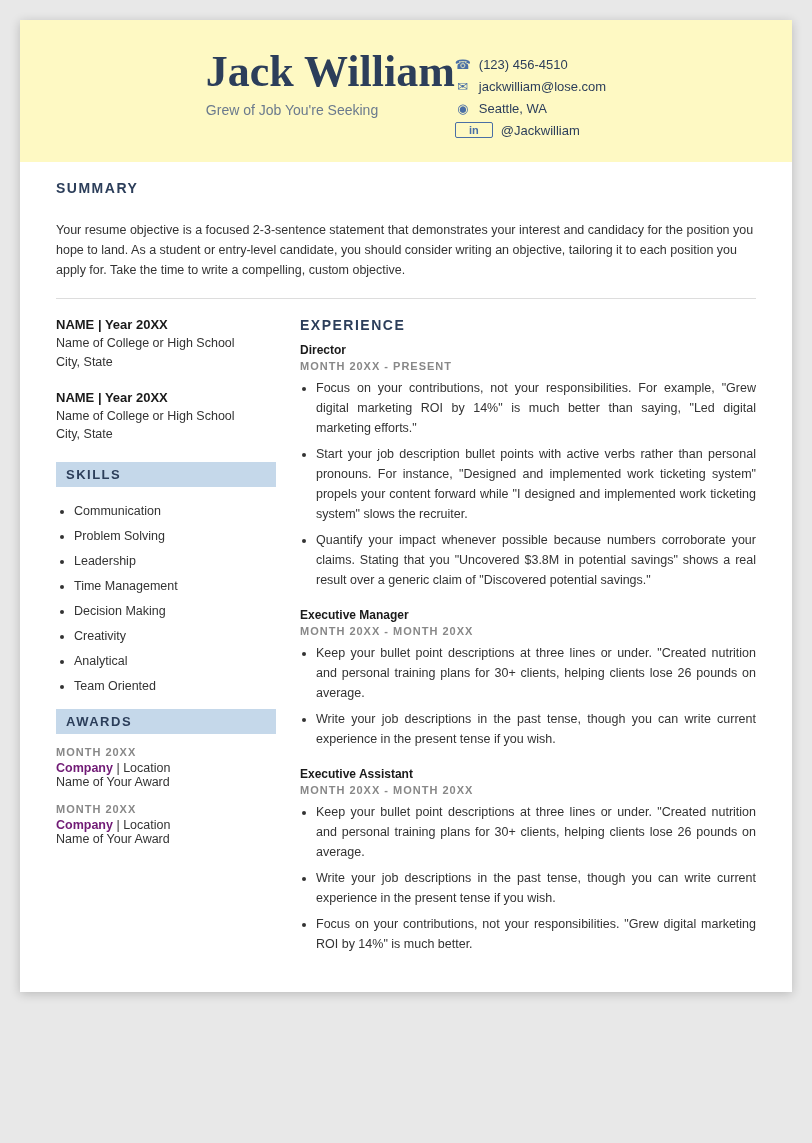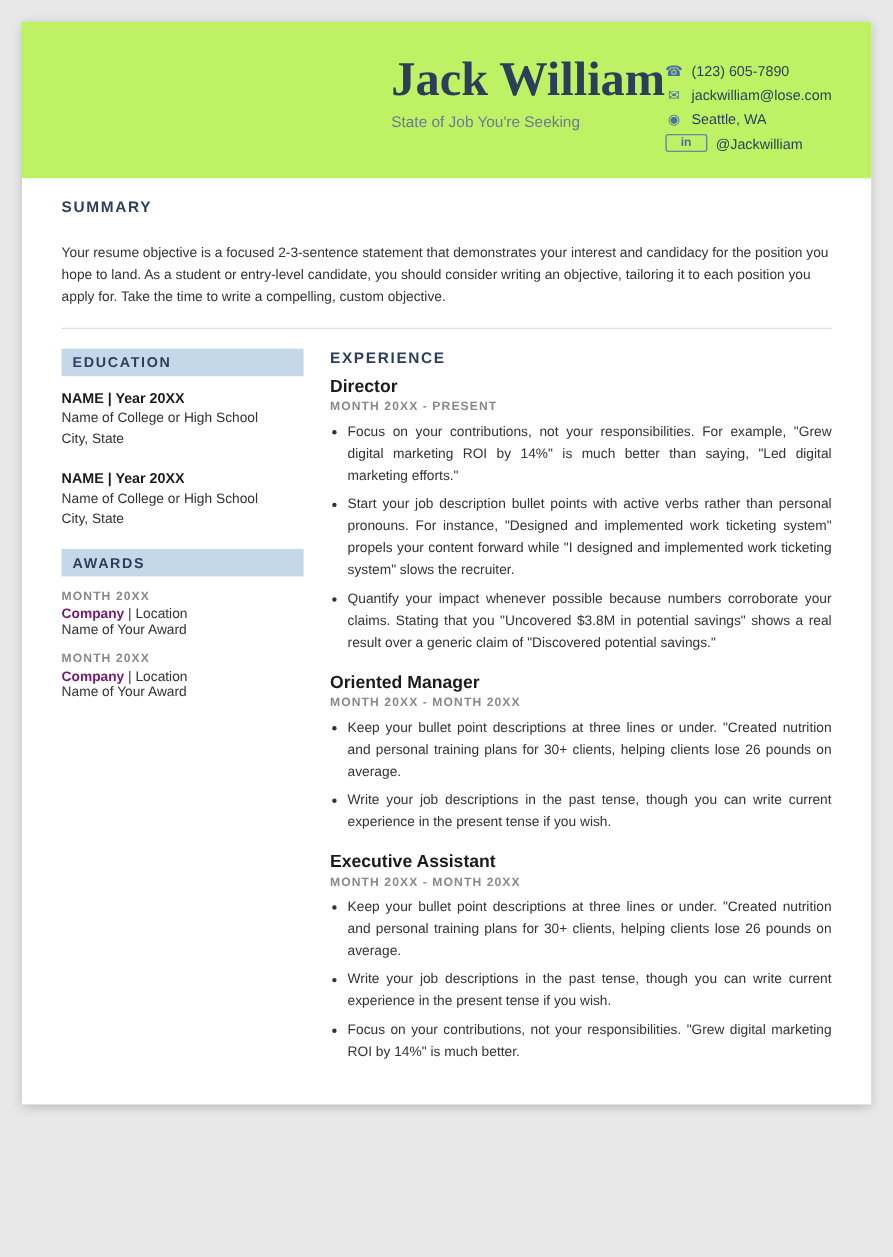--- a/index.html
+++ b/index.html
@@ -12,24 +12,24 @@
       padding: 20px;
       min-height: 1143px;
     }
     .resume {
       width: 772px;
       background: #fff;
       box-shadow: 0 2px 10px rgba(0,0,0,0.2);
     }
     
     .header {
-      background: #bef264;
+      background: #fef9c3;
       padding: 28px 36px 24px 36px;
       display: flex;
-      justify-content: flex-end;
+      justify-content: center;
       align-items: flex-start;
     }
     .header-left {}
     .header-name {
       font-size: 44px;
       font-weight: 900;
       color: #2c3e5a;
       line-height: 1.1;
       font-family: Georgia, serif;
     }
@@ -154,21 +154,21 @@
       font-weight: 700;
       letter-spacing: 1.5px;
       color: #2c3e5a;
       text-transform: uppercase;
       margin-bottom: 10px;
     }
     .exp-entry {
       margin-bottom: 18px;
     }
     .exp-job-title {
-      font-size: 16px;
+      font-size: 12px;
       font-weight: 700;
       color: #1a1a1a;
       margin-bottom: 3px;
     }
     .exp-dates {
       font-size: 11px;
       font-weight: 700;
       letter-spacing: 1px;
       color: #888;
       text-transform: uppercase;
@@ -192,26 +192,26 @@
     }
   </style>
 </head>
 <body>
 
 <div class="resume">
 
   <div class="header">
     <div class="header-left">
       <div class="header-name">Jack William</div>
-      <div class="header-title">State of Job You're Seeking</div>
+      <div class="header-title">Grew of Job You're Seeking</div>
     </div>
     <div class="header-right">
       <div class="contact-item">
         <span class="contact-icon">☎</span>
-        <span>(123) 605-7890</span>
+        <span>(123) 456-4510</span>
       </div>
       <div class="contact-item">
         <span class="contact-icon">✉</span>
         <span>jackwilliam@lose.com</span>
       </div>
       <div class="contact-item">
         <span class="contact-icon">◉</span>
         <span>Seattle, WA</span>
       </div>
       <div class="contact-item">
@@ -225,34 +225,46 @@
     <div class="section-title-plain">SUMMARY</div>
     <p class="summary-text">Your resume objective is a focused 2-3-sentence statement that demonstrates your interest and candidacy for the position you hope to land. As a student or entry-level candidate, you should consider writing an objective, tailoring it to each position you apply for. Take the time to write a compelling, custom objective.</p>
   </div>
 
   <hr class="divider">
 
   <div class="two-col">
 
     <div class="left-col">
 
-      <div class="section-header-blue">EDUCATION</div>
       <div>
         <div class="edu-entry">
           <div class="edu-name">NAME | Year 20XX</div>
           <div class="edu-school">Name of College or High School</div>
           <div class="edu-school">City, State</div>
         </div>
         <div class="edu-entry">
           <div class="edu-name">NAME | Year 20XX</div>
           <div class="edu-school">Name of College or High School</div>
           <div class="edu-school">City, State</div>
         </div>
       </div>
 
+      <div style="margin-top:10px;">
+        <div class="section-header-blue">SKILLS</div>
+        <ul class="skills-list">
+          <li>Communication</li>
+          <li>Problem Solving</li>
+          <li>Leadership</li>
+          <li>Time Management</li>
+          <li>Decision Making</li>
+          <li>Creativity</li>
+          <li>Analytical</li>
+          <li>Team Oriented</li>
+        </ul>
+      </div>
 
       <div style="margin-top:10px;">
         <div class="section-header-blue">AWARDS</div>
         <div class="award-entry">
           <div class="award-month">MONTH 20XX</div>
           <div class="award-company">
             <strong>Company</strong> | <span>Location</span>
           </div>
           <div class="award-name">Name of Your Award</div>
         </div>
@@ -274,21 +286,21 @@
         <div class="exp-job-title">Director</div>
         <div class="exp-dates">MONTH 20XX - PRESENT</div>
         <ul class="exp-bullets">
           <li>Focus on your contributions, not your responsibilities. For example, "Grew digital marketing ROI by 14%" is much better than saying, "Led digital marketing efforts."</li>
           <li>Start your job description bullet points with active verbs rather than personal pronouns. For instance, "Designed and implemented work ticketing system" propels your content forward while "I designed and implemented work ticketing system" slows the recruiter.</li>
           <li>Quantify your impact whenever possible because numbers corroborate your claims. Stating that you "Uncovered $3.8M in potential savings" shows a real result over a generic claim of "Discovered potential savings."</li>
         </ul>
       </div>
 
       <div class="exp-entry">
-        <div class="exp-job-title">Oriented Manager</div>
+        <div class="exp-job-title">Executive Manager</div>
         <div class="exp-dates">MONTH 20XX - MONTH 20XX</div>
         <ul class="exp-bullets">
           <li>Keep your bullet point descriptions at three lines or under. "Created nutrition and personal training plans for 30+ clients, helping clients lose 26 pounds on average.</li>
           <li>Write your job descriptions in the past tense, though you can write current experience in the present tense if you wish.</li>
         </ul>
       </div>
 
       <div class="exp-entry">
         <div class="exp-job-title">Executive Assistant</div>
         <div class="exp-dates">MONTH 20XX - MONTH 20XX</div>

